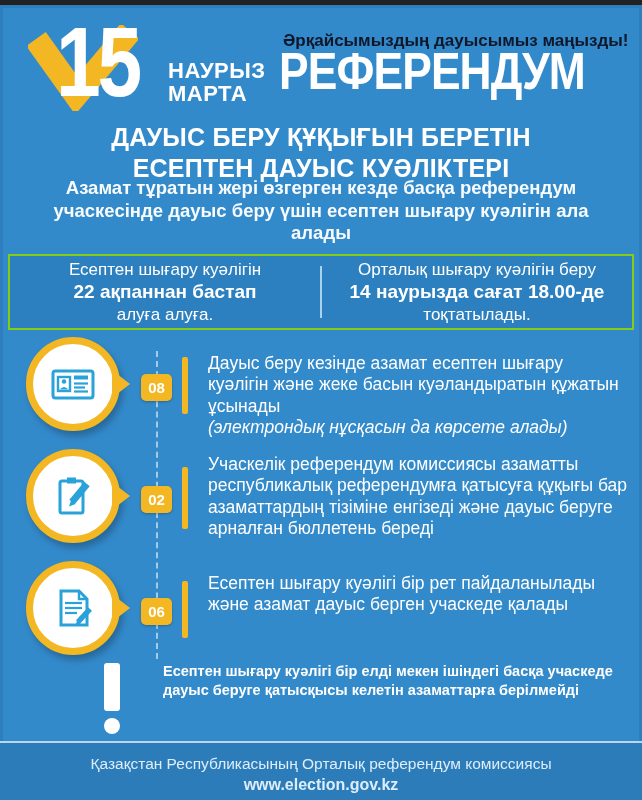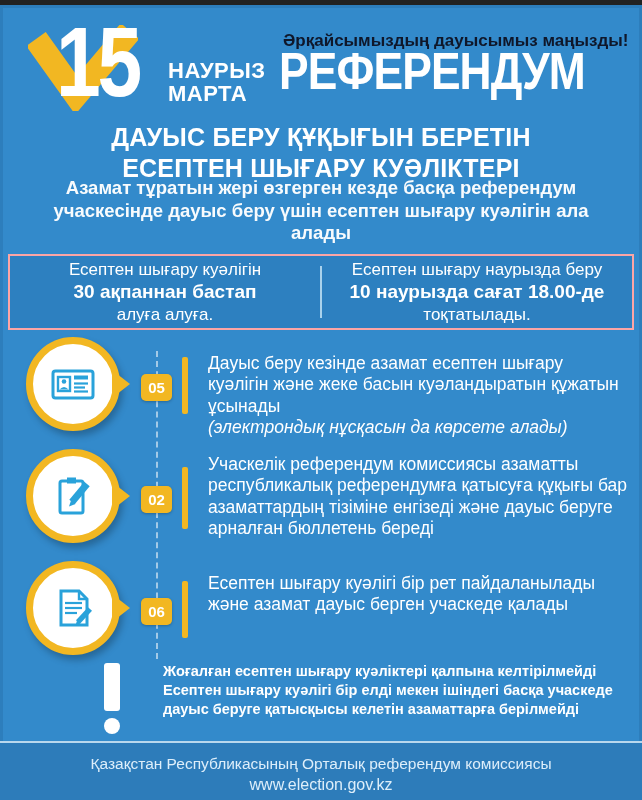--- a/index.html
+++ b/index.html
@@ -18,21 +18,21 @@
   .tagline{position:absolute;left:283px;top:26px;font-size:17px;font-weight:bold;color:#0f172a;}
   .main-title{position:absolute;left:279px;top:41px;font-size:51px;font-weight:bold;
     letter-spacing:-1px;transform:scaleX(.87);transform-origin:left top;line-height:1;}
   
   .heading{position:absolute;top:117px;left:0;right:0;text-align:center;
     font-size:25px;font-weight:bold;line-height:1.22;letter-spacing:.2px;}
   .subtitle{position:absolute;top:172px;left:51px;width:540px;text-align:center;
     font-size:18.5px;font-weight:bold;line-height:1.22;opacity:.97;}
   
   .info-band{position:absolute;left:8px;top:249px;width:622px;height:72px;
-    background:#2d80c0;border:2px solid #fca5a5;display:flex;align-items:center;}
+    background:#2d80c0;border:2px solid #84cc16;display:flex;align-items:center;}
   .info-col{flex:1;text-align:center;font-size:17px;line-height:1.25;}
   .info-col .b{font-size:19px;font-weight:bold;}
   .info-divider{width:2px;height:52px;background:#a9d2ec;}
   
   .connector{position:absolute;left:156px;top:346px;height:308px;
     border-left:2px dashed rgba(255,255,255,.55);}
   .step{position:absolute;left:0;width:642px;}
   .medallion{position:absolute;left:26px;top:0;width:80px;height:80px;background:#fff;
     border:7px solid #f2b722;border-radius:50%;display:flex;align-items:center;justify-content:center;
     box-shadow:3px 5px 7px rgba(0,0,0,.25);}
@@ -47,75 +47,75 @@
   
   .excl-bar{position:absolute;left:104px;top:658px;width:16px;height:48px;background:#fff;border-radius:3px;}
   .excl-dot{position:absolute;left:104px;top:713px;width:16px;height:16px;background:#fff;border-radius:50%;}
   .warning-text{position:absolute;left:163px;top:657px;width:466px;
     font-size:14.5px;font-weight:bold;line-height:1.32;}
   
   .footer-line{position:absolute;left:0;top:736px;width:642px;height:2px;background:#b9d8ee;}
   .footer{position:absolute;left:0;top:738px;width:642px;height:62px;background:#2d7cba;
     display:flex;flex-direction:column;align-items:center;justify-content:center;gap:3px;color:#ddeefa;}
   .footer-org{font-size:15.5px;}
-  .footer-site{font-size:16px;font-weight:normal;}
+  .footer-site{font-size:16px;font-weight:bold;}
 </style>
 </head>
 <body>
 
 <div class="poster">
 
   <svg class="check-svg" width="110" height="86" viewBox="0 0 110 86">
     <polyline points="8,14 48,70 102,6" fill="none" stroke="#f2b722" stroke-width="24"></polyline>
   </svg>
   <div class="big-date">15</div>
   <div class="month-block">
     <div>НАУРЫЗ</div>
     <div>МАРТА</div>
   </div>
   <div class="tagline">Әрқайсымыздың дауысымыз маңызды!</div>
   <div class="main-title">РЕФЕРЕНДУМ</div>
 
   <div class="heading">
     <div>ДАУЫС БЕРУ ҚҰҚЫҒЫН БЕРЕТІН</div>
-    <div>ЕСЕПТЕН ШЫҒАРУ КУӘЛІКТЕРІ</div>
+    <div>ЕСЕПТЕН ДАУЫС КУӘЛІКТЕРІ</div>
   </div>
   <div class="subtitle">Азамат  тұратын жері өзгерген кезде басқа референдум учаскесінде дауыс беру үшін есептен шығару куәлігін ала алады</div>
 
   <div class="info-band">
     <div class="info-col">
       <div>Есептен шығару куәлігін</div>
-      <div class="b">30 ақпаннан бастап</div>
+      <div class="b">22 ақпаннан бастап</div>
       <div>алуға алуға.</div>
     </div>
     <div class="info-divider"></div>
     <div class="info-col">
-      <div>Есептен шығару наурызда беру</div>
-      <div class="b">10 наурызда сағат 18.00-де</div>
+      <div>Орталық шығару куәлігін беру</div>
+      <div class="b">14 наурызда сағат 18.00-де</div>
       <div>тоқтатылады.</div>
     </div>
   </div>
 
   <div class="connector"></div>
 
   <div class="step" style="top:332px;">
     <div class="medallion">
       <svg width="48" height="48" viewBox="0 0 48 48">
         <rect x="4" y="11" width="40" height="27" rx="2.5" fill="none" stroke="#29a2da" stroke-width="3"></rect>
         <rect x="9" y="17" width="12" height="14" fill="none" stroke="#29a2da" stroke-width="2.4"></rect>
         <circle cx="15" cy="21.5" r="2.3" fill="#29a2da"></circle>
         <path d="M10.5 29.5 q4.5 -5 9 0" fill="#29a2da"></path>
         <line x1="25" y1="17.5" x2="39" y2="17.5" stroke="#29a2da" stroke-width="4"></line>
         <line x1="25" y1="23.5" x2="39" y2="23.5" stroke="#29a2da" stroke-width="2.2"></line>
         <line x1="25" y1="27.5" x2="36" y2="27.5" stroke="#29a2da" stroke-width="2.2"></line>
         <line x1="25" y1="31.5" x2="39" y2="31.5" stroke="#29a2da" stroke-width="2.2"></line>
       </svg>
     </div>
     <div class="medallion-arrow"></div>
-    <div class="step-number">05</div>
+    <div class="step-number">08</div>
     <div class="accent-bar"></div>
     <div class="step-text" style="top:16px;">
       <span>Дауыс беру кезінде азамат есептен шығару куәлігін және жеке басын куәландыратын құжатын ұсынады</span>
       <div class="step-note">(электрондық нұсқасын да көрсете алады)</div>
     </div>
   </div>
 
   <div class="step" style="top:444px;">
     <div class="medallion">
       <svg width="48" height="48" viewBox="0 0 48 48">
@@ -149,21 +149,20 @@
     <div class="step-number">06</div>
     <div class="accent-bar"></div>
     <div class="step-text" style="top:12px;">
       <span>Есептен шығару куәлігі бір рет пайдаланылады және азамат дауыс берген учаскеде қалады</span>
     </div>
   </div>
 
   <div class="excl-bar"></div>
   <div class="excl-dot"></div>
   <div class="warning-text">
-    <div>Жоғалған есептен шығару куәліктері қалпына келтірілмейді</div>
     <div>Есептен шығару куәлігі бір елді мекен ішіндегі басқа учаскеде дауыс беруге қатысқысы келетін азаматтарға берілмейді</div>
   </div>
 
   <div class="footer-line"></div>
   <div class="footer">
     <div class="footer-org">Қазақстан Республикасының Орталық референдум комиссиясы</div>
     <div class="footer-site">www.election.gov.kz</div>
   </div>
 
 </div>

